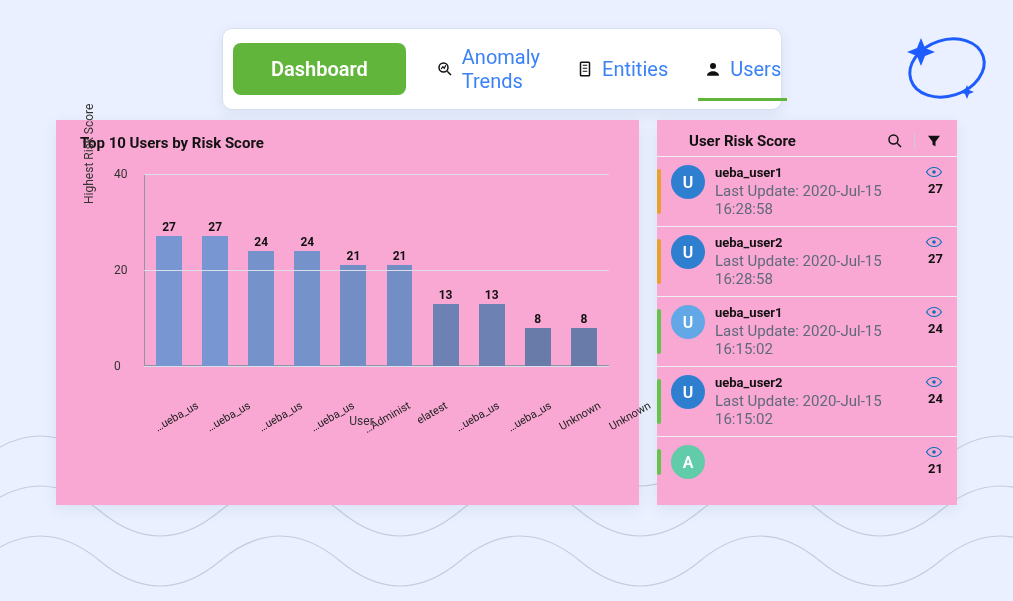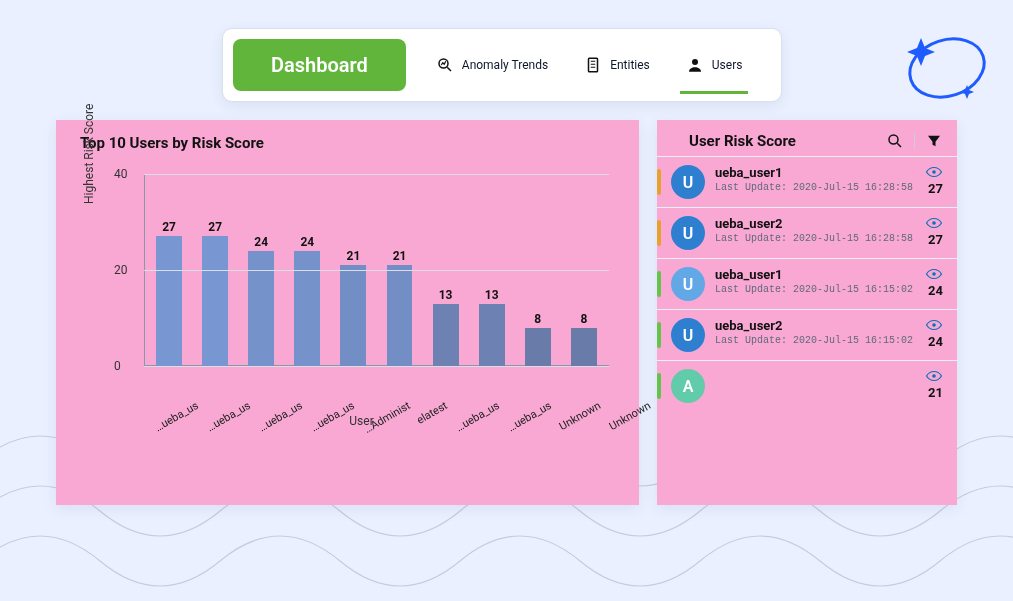--- a/index.html
+++ b/index.html
@@ -21,21 +21,21 @@
 .sparkle path{fill:#1f5cff;}
 
 .tabbar {
   position:absolute; top:28px; left:222px; width:560px;
   background:#fff; border:1px solid #d8dfee; border-radius:10px;
   box-shadow:0 4px 14px rgba(30,50,90,0.08);
   display:flex; align-items:center; padding:10px 12px 10px 10px; gap:24px;
 }
 .tab-btn{
   display:flex; align-items:center; gap:8px;
-  font-size:12px; color:#0f172a; cursor:pointer;
+  font-size:20px; color:#3b82f6; cursor:pointer;
   padding:6px 6px; position:relative;
 }
 .tab-btn.primary{
   background:#61b53a; color:#fff; padding:14px 38px;
   border-radius:8px; font-size:20px; font-weight:600;
 }
 .tab-btn.active-underline::after{
   content:""; position:absolute; left:0; right:0; bottom:-14px;
   height:3px; background:#61b53a;
 }
@@ -65,21 +65,21 @@
 }
 .risk-item .accent{position:absolute; left:0; top:12px; bottom:12px; width:4px; border-radius:3px;}
 .avatar{
   width:34px; height:34px; border-radius:50%;
   display:flex; align-items:center; justify-content:center;
   color:#fff; font-weight:600; font-size:16px;
   margin-left:4px; flex-shrink:0;
 }
 .risk-text{flex:1; min-width:0;}
 .risk-name{font-size:13px; font-weight:700; color:#111;}
-.risk-sub{font-size:10px; color:#5f697a; margin-top:2px;font-family:Liberation Mono, monospace;}
+.risk-sub{font-size:15px; color:#5f697a; margin-top:2px;}
 .risk-score{display:flex; flex-direction:column; align-items:flex-end; gap:2px;}
 .risk-score .num{font-size:13px; font-weight:700; color:#111;}
 
 
 .chart-area{position:relative; height:260px; margin-left:28px; margin-top:12px;}
 .ylabel{
   position:absolute; left:-22px; top:40px;
   transform:rotate(-90deg); transform-origin:left top;
   font-size:12px; color:#333;
 }

